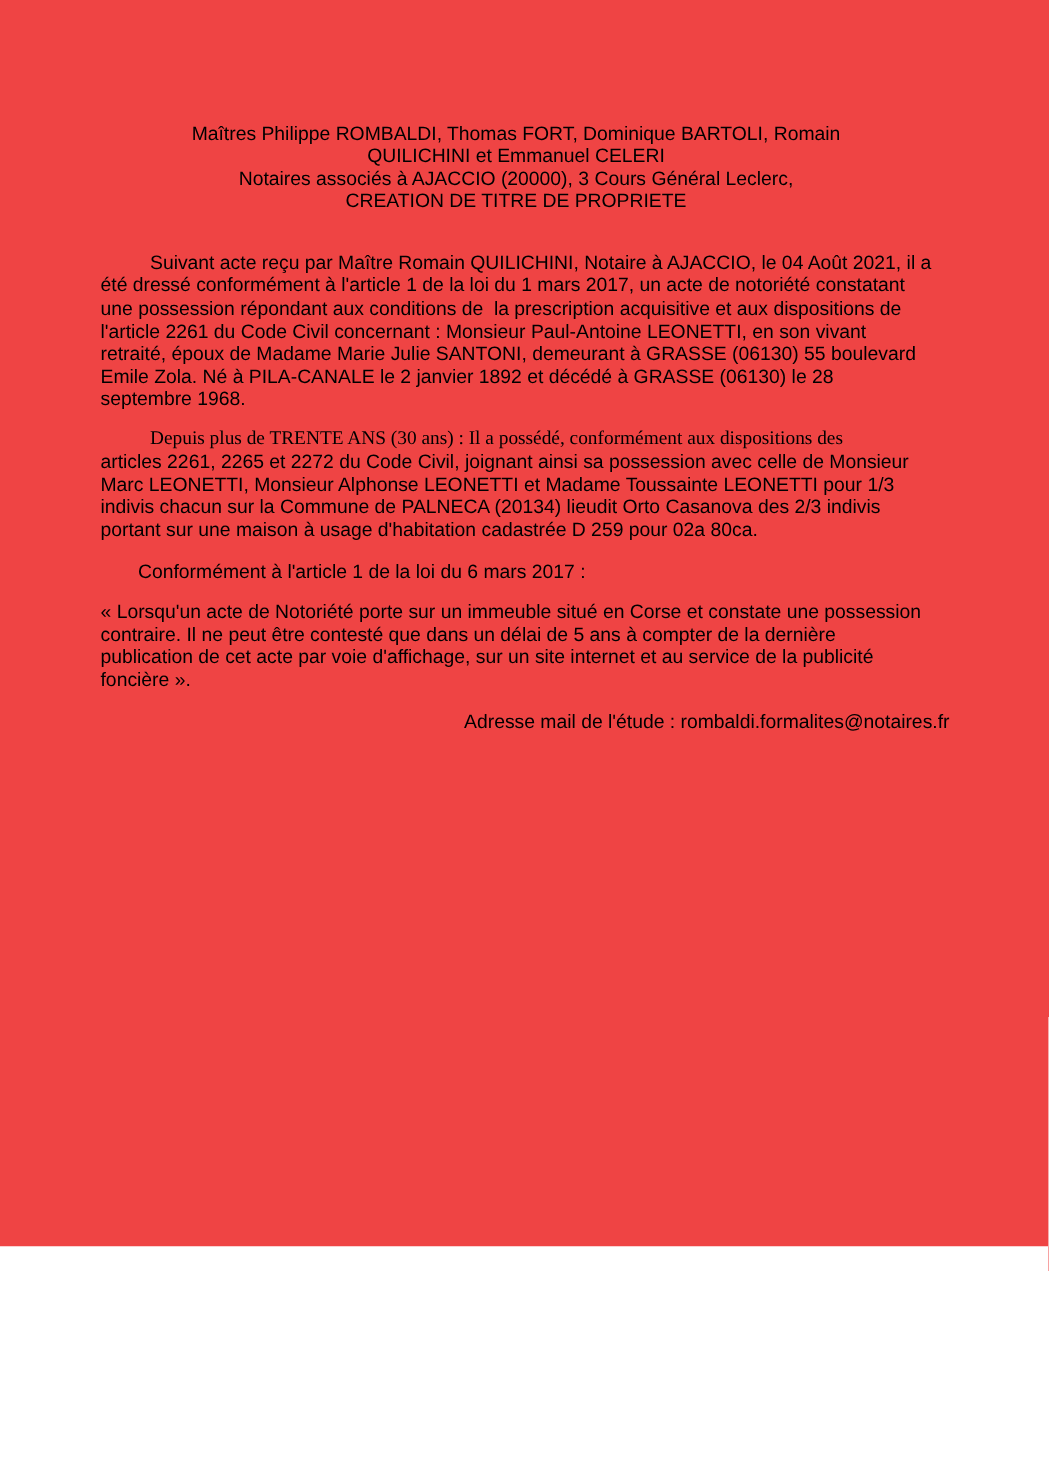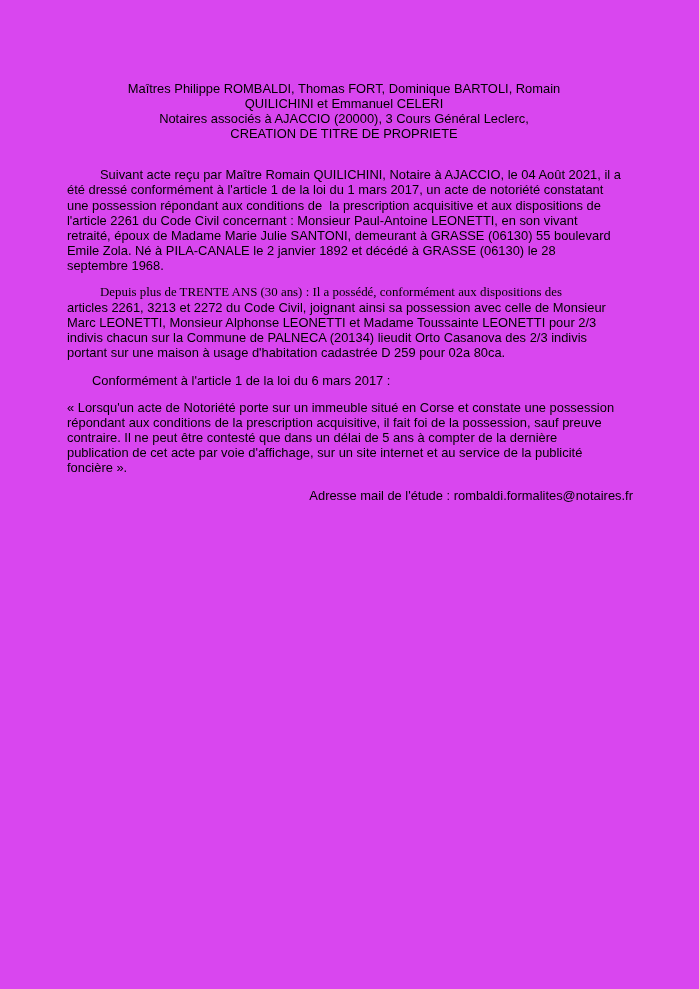--- a/index.html
+++ b/index.html
@@ -3,22 +3,22 @@
 <meta charset="utf-8">
 <style>
   html, body {
     margin: 0;
     padding: 0;
     background: #ffffff;
   }
   .page {
     position: relative;
     width: 699px;
-    height: 989px;
-    background: #d946ef;
+    height: 831px;
+    background: #ef4444;
     color: #000000;
     font-family: "Liberation Sans", "DejaVu Sans", sans-serif;
     font-size: 12.9px;
     line-height: 15.1px;
     overflow: hidden;
     box-sizing: border-box;
     padding: 81px 66px 0 55px;
   }
   .doc-header {
     text-align: center;
@@ -63,30 +63,29 @@
         <div class="line" style="padding-left: 33px;">Suivant acte reçu par Maître Romain QUILICHINI, Notaire à AJACCIO, le 04 Août 2021, il a</div>
         <div class="line">été dressé conformément à l'article 1 de la loi du 1 mars 2017, un acte de notoriété constatant</div>
         <div class="line">une possession répondant aux conditions de  la prescription acquisitive et aux dispositions de</div>
         <div class="line">l'article 2261 du Code Civil concernant : Monsieur Paul-Antoine LEONETTI, en son vivant</div>
         <div class="line">retraité, époux de Madame Marie Julie SANTONI, demeurant à GRASSE (06130) 55 boulevard</div>
         <div class="line">Emile Zola. Né à PILA-CANALE le 2 janvier 1892 et décédé à GRASSE (06130) le 28</div>
         <div class="line">septembre 1968.</div>
       </div>
       <div class="paragraph">
         <div class="line" style="padding-left: 33px; font-family: Liberation Serif, serif;">Depuis plus de TRENTE ANS (30 ans) : Il a possédé, conformément aux dispositions des</div>
-        <div class="line">articles 2261, 3213 et 2272 du Code Civil, joignant ainsi sa possession avec celle de Monsieur</div>
-        <div class="line">Marc LEONETTI, Monsieur Alphonse LEONETTI et Madame Toussainte LEONETTI pour 2/3</div>
+        <div class="line">articles 2261, 2265 et 2272 du Code Civil, joignant ainsi sa possession avec celle de Monsieur</div>
+        <div class="line">Marc LEONETTI, Monsieur Alphonse LEONETTI et Madame Toussainte LEONETTI pour 1/3</div>
         <div class="line">indivis chacun sur la Commune de PALNECA (20134) lieudit Orto Casanova des 2/3 indivis</div>
         <div class="line">portant sur une maison à usage d'habitation cadastrée D 259 pour 02a 80ca.</div>
       </div>
       <div class="paragraph">
         <div class="line" style="padding-left: 25px;">Conformément à l'article 1 de la loi du 6 mars 2017 :</div>
       </div>
       <div class="paragraph">
         <div class="line">« Lorsqu'un acte de Notoriété porte sur un immeuble situé en Corse et constate une possession</div>
-        <div class="line">répondant aux conditions de la prescription acquisitive, il fait foi de la possession, sauf preuve</div>
         <div class="line">contraire. Il ne peut être contesté que dans un délai de 5 ans à compter de la dernière</div>
         <div class="line">publication de cet acte par voie d'affichage, sur un site internet et au service de la publicité</div>
         <div class="line">foncière ».</div>
       </div>
     </div>
   <div class="email-line">Adresse mail de l'étude : rombaldi.formalites@notaires.fr</div>
 </div>
 
 </body></html>

